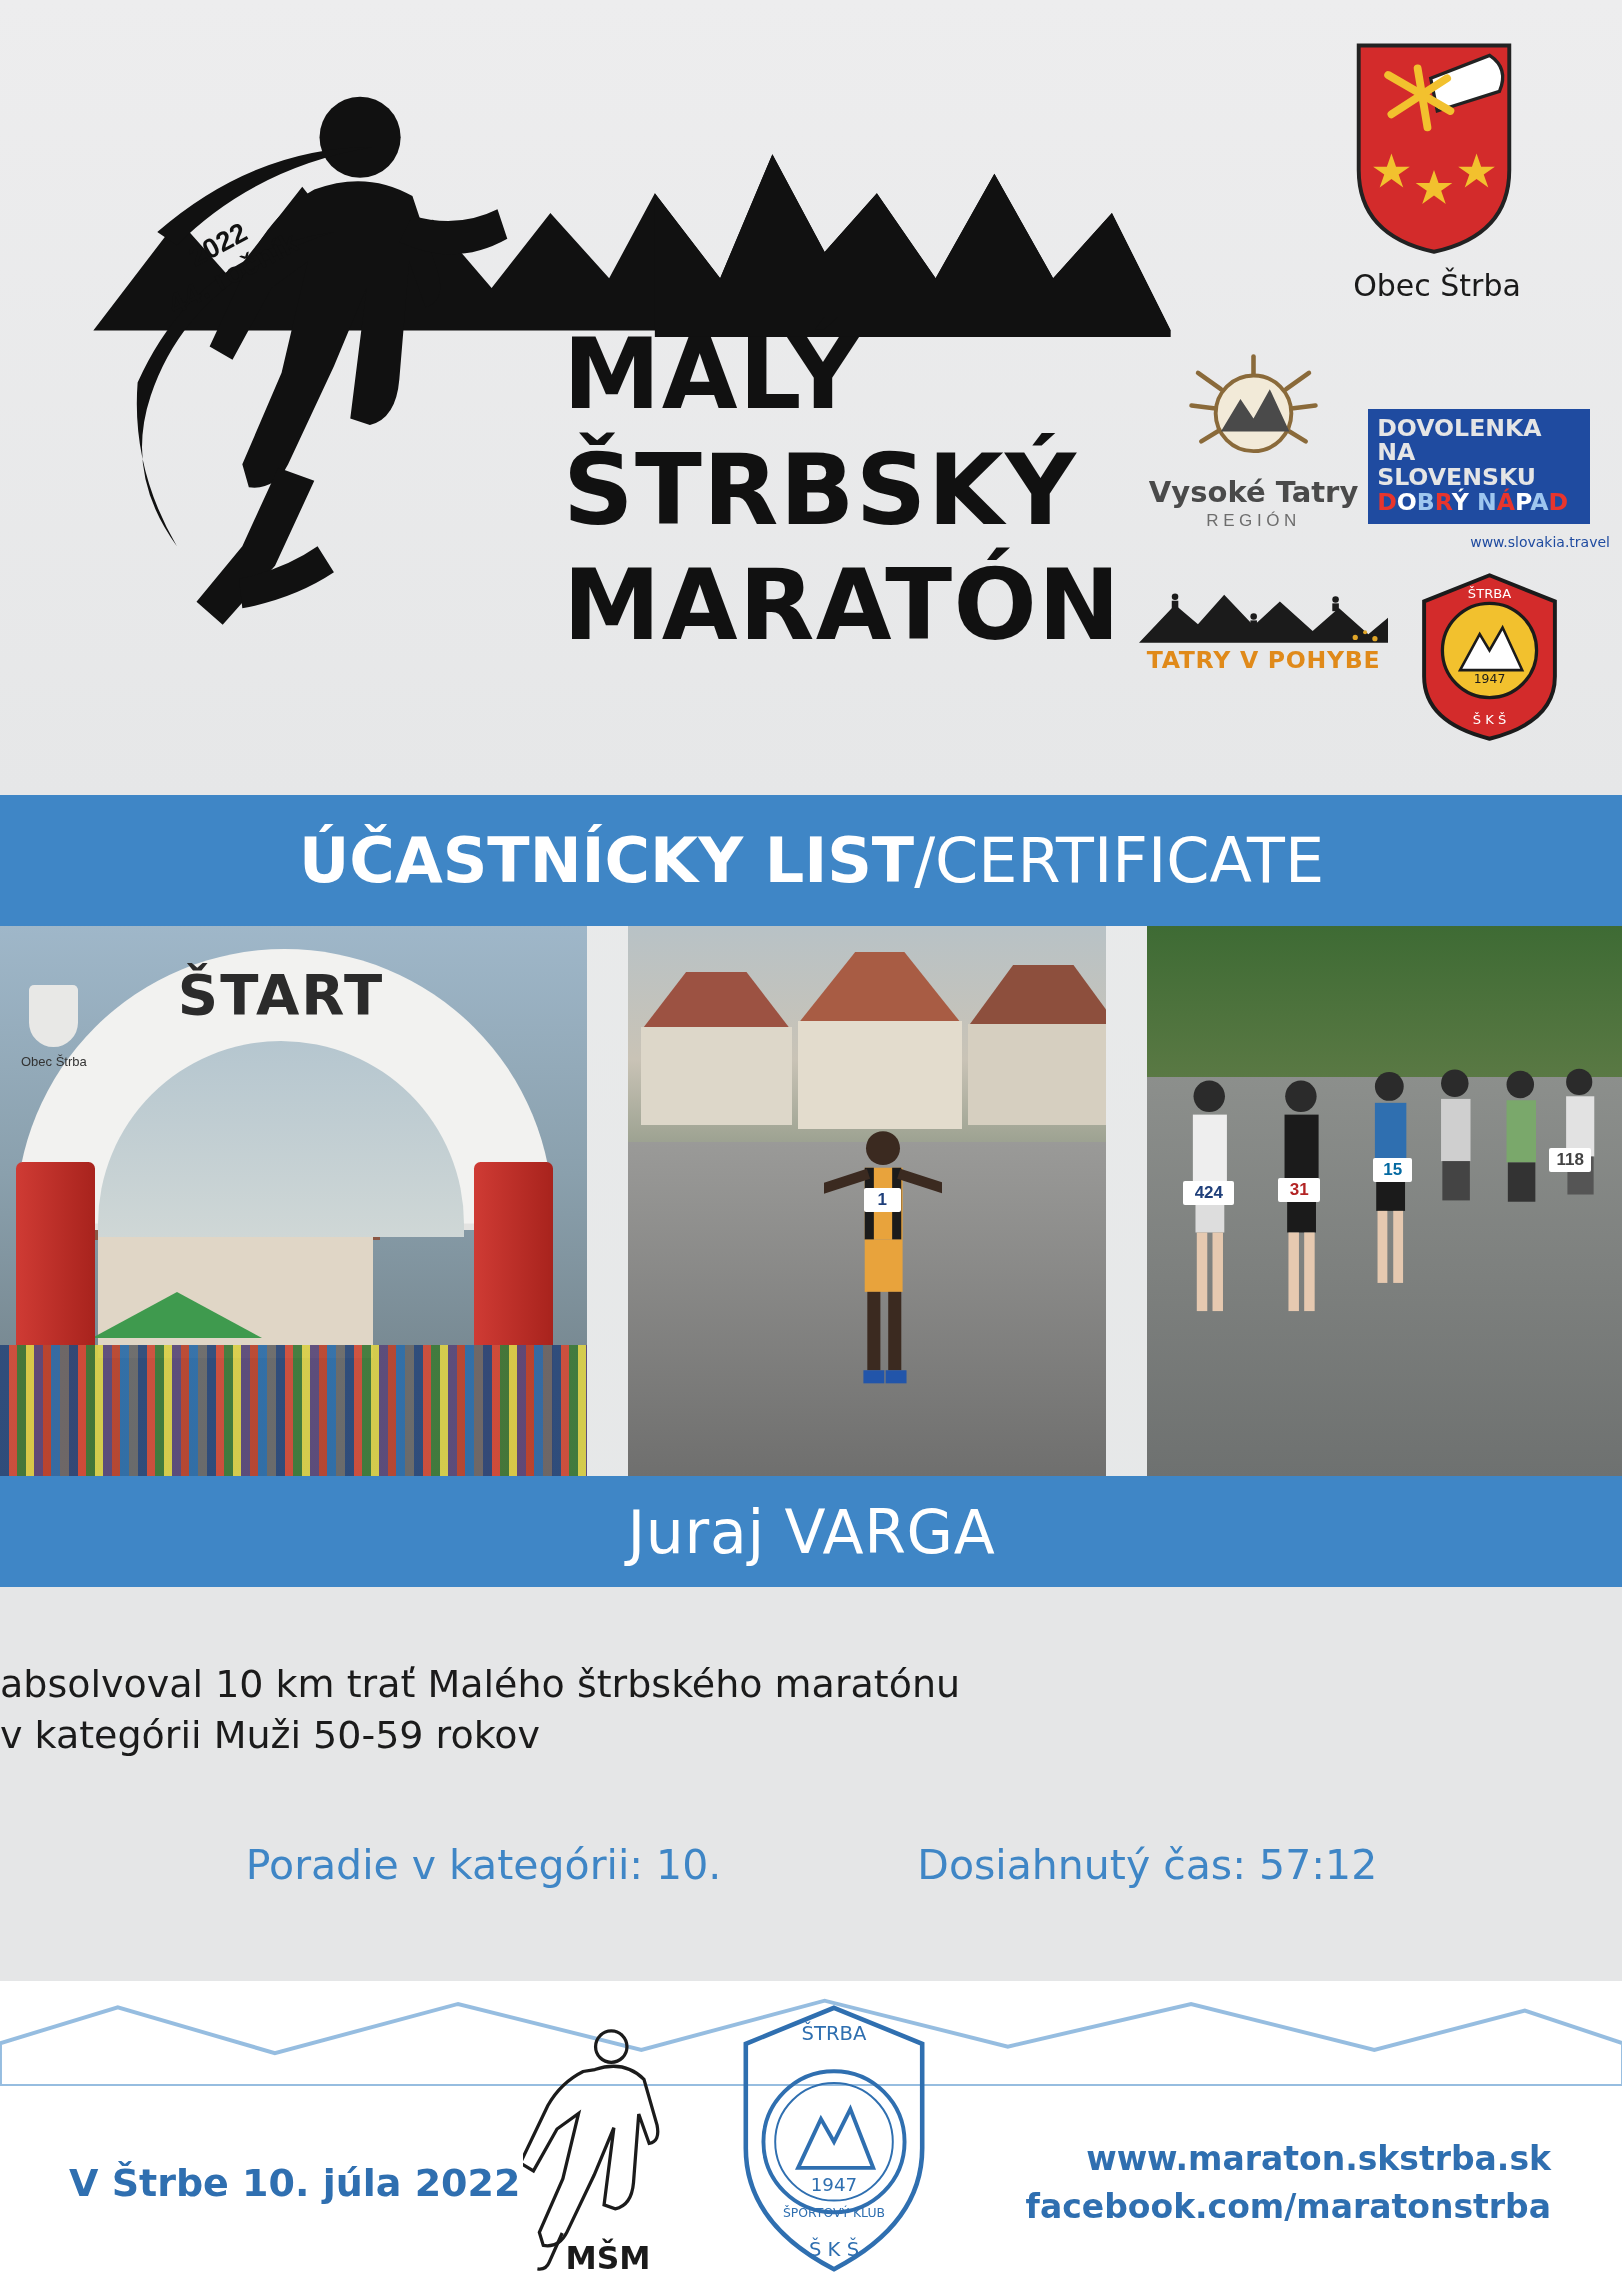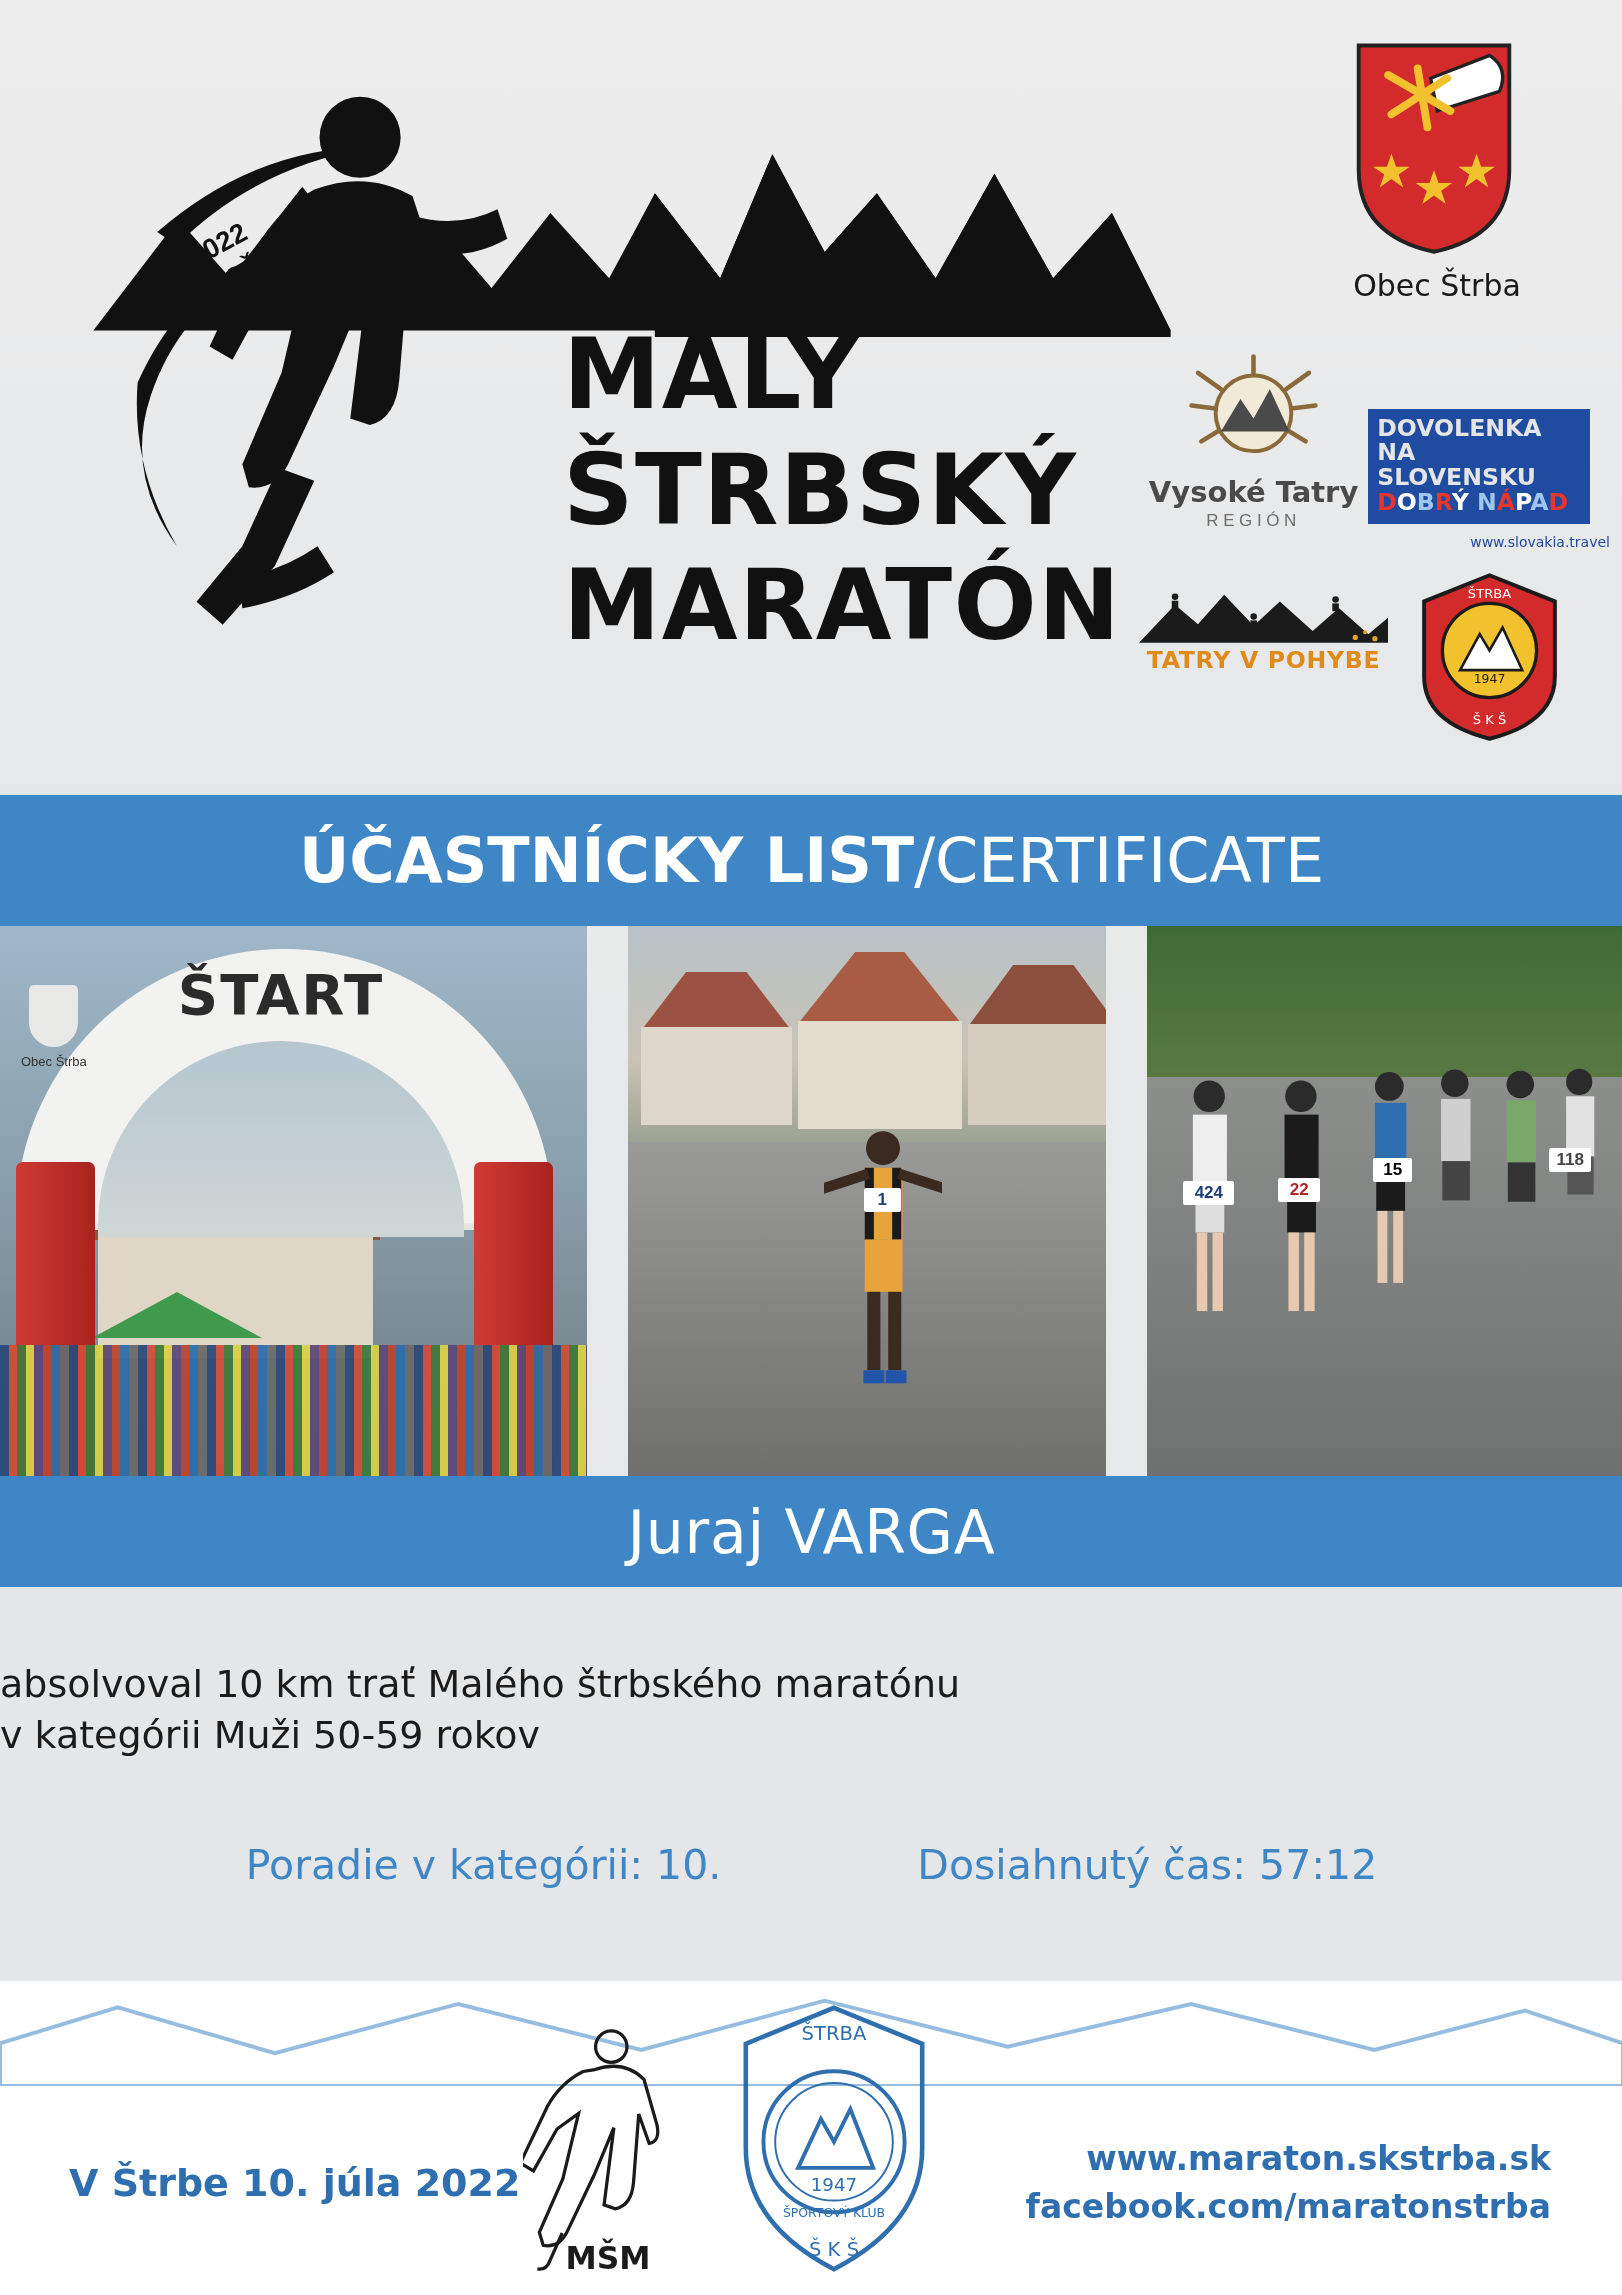--- a/index.html
+++ b/index.html
@@ -496,22 +496,22 @@
         <rect x="451" y="159" width="42" height="60" fill="#444"></rect>
         <circle cx="570" cy="42" r="21"></circle>
           <rect x="549" y="66" width="45" height="95" fill="#7aa86b"></rect>
         <rect x="551" y="161" width="42" height="60" fill="#333"></rect>
         <circle cx="660" cy="38" r="20"></circle>
           <rect x="640" y="60" width="43" height="92" fill="#e2e2e2"></rect>
         <rect x="642" y="152" width="40" height="58" fill="#555"></rect>
       </g>
     </svg>
     <div class="bib" style="left:36px; top:255px; width:51px; color:#1f3f7a;">424</div>
-    <div class="bib" style="left:131px; top:252px; width:42px; color:#b32424;">22</div>
-    <div class="bib" style="left:226px; top:232px; width:39px; color:#000000;">15</div>
+    <div class="bib" style="left:131px; top:252px; width:42px; color:#b32424;">31</div>
+    <div class="bib" style="left:226px; top:232px; width:39px; color:#0369a1;">15</div>
     <div class="bib" style="left:402px; top:222px; width:42px; color:#444;">118</div>
   </div>
 </div>
 
 <div class="name-bar">
   <span class="nm">Juraj VARGA</span>
 </div>
 
 <div class="body-area">
   <div class="desc">absolvoval 10 km trať Malého štrbského maratónu</div>

